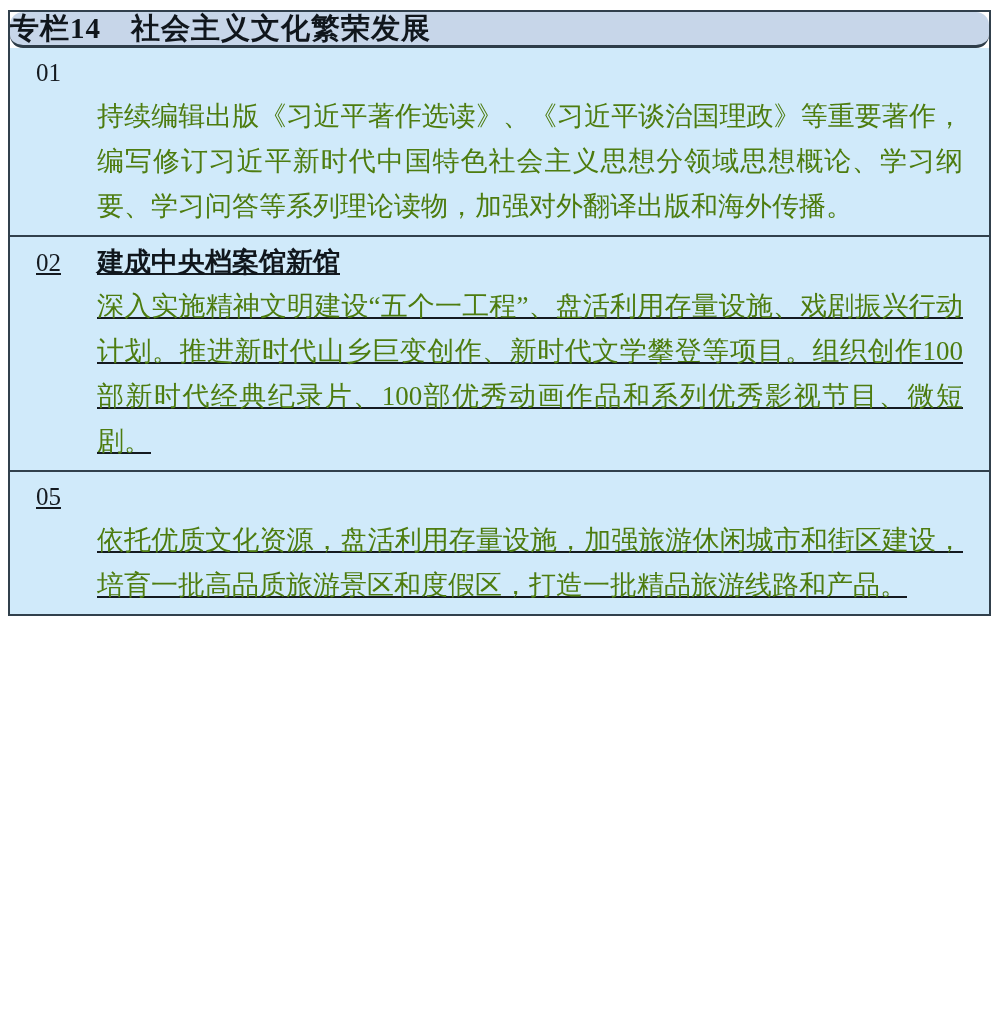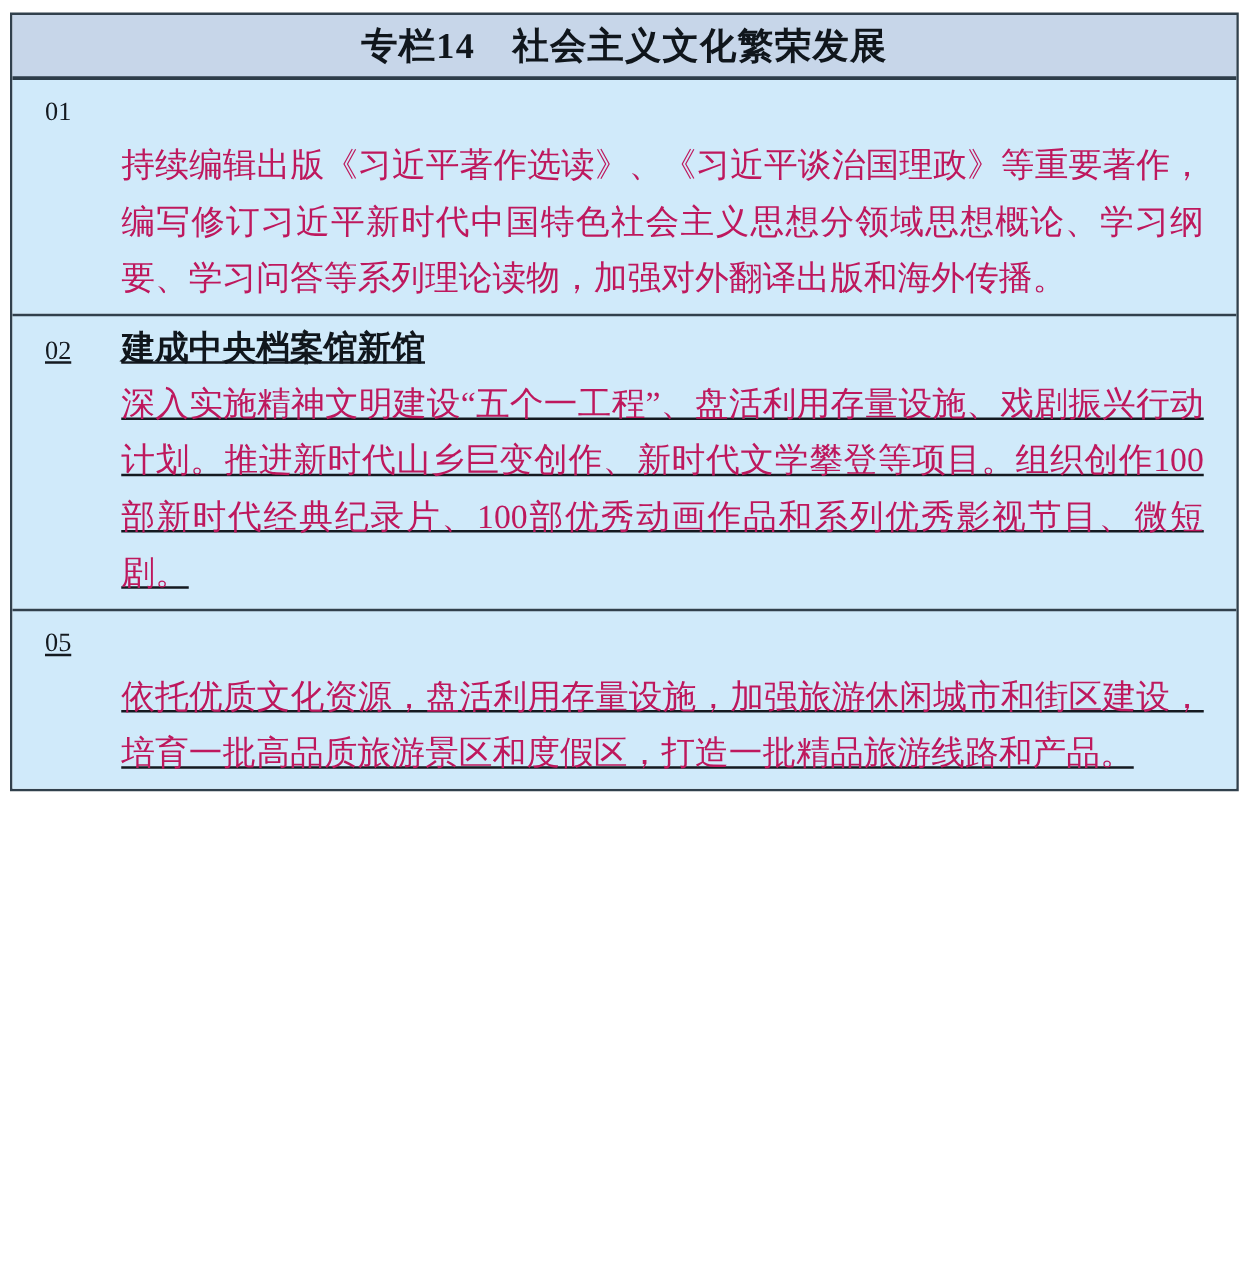--- a/index.html
+++ b/index.html
@@ -14,25 +14,26 @@
   }
   .panel {
     position: absolute;
     left: 8px;
     top: 10px;
     width: 983px;
     border: 2px solid #31404c;
   }
   .panel-header {
     background: #c7d6e9;
-    height: 52px;
+    height: 36px;
     display: flex;
     align-items: center;
-    justify-content: center;
+    justify-content: flex-start;
     border-bottom: 3px solid #2e3d49;
+    border-radius: 13px;
   }
   .panel-title {
     font-size: 29px;
     font-weight: bold;
     letter-spacing: 1px;
     color: #10161c;
   }
   .section {
     background: #d0eafa;
     padding: 5px 26px 6px 26px;
@@ -43,36 +44,36 @@
   }
   .section-head {
     display: flex;
     align-items: baseline;
     line-height: 40px;
     margin-bottom: 1px;
   }
   .section-number {
     width: 61px;
     flex: 0 0 61px;
-    font-size: 21px;
+    font-size: 25px;
     font-weight: normal;
     color: #141a20;
   }
   .section-heading {
     font-size: 27px;
     font-weight: bold;
     color: #10161c;
   }
   .section-body {
     margin-left: 61px;
     font-size: 27px;
     line-height: 45px;
     text-align: justify;
     text-justify: inter-ideograph;
-    color: #be185d;
+    color: #4d7c0f;
   }
 </style>
 </head>
 <body>
 
 <div class="panel">
   <div class="panel-header">
     <div class="panel-title">专栏14　社会主义文化繁荣发展</div>
   </div>
 

